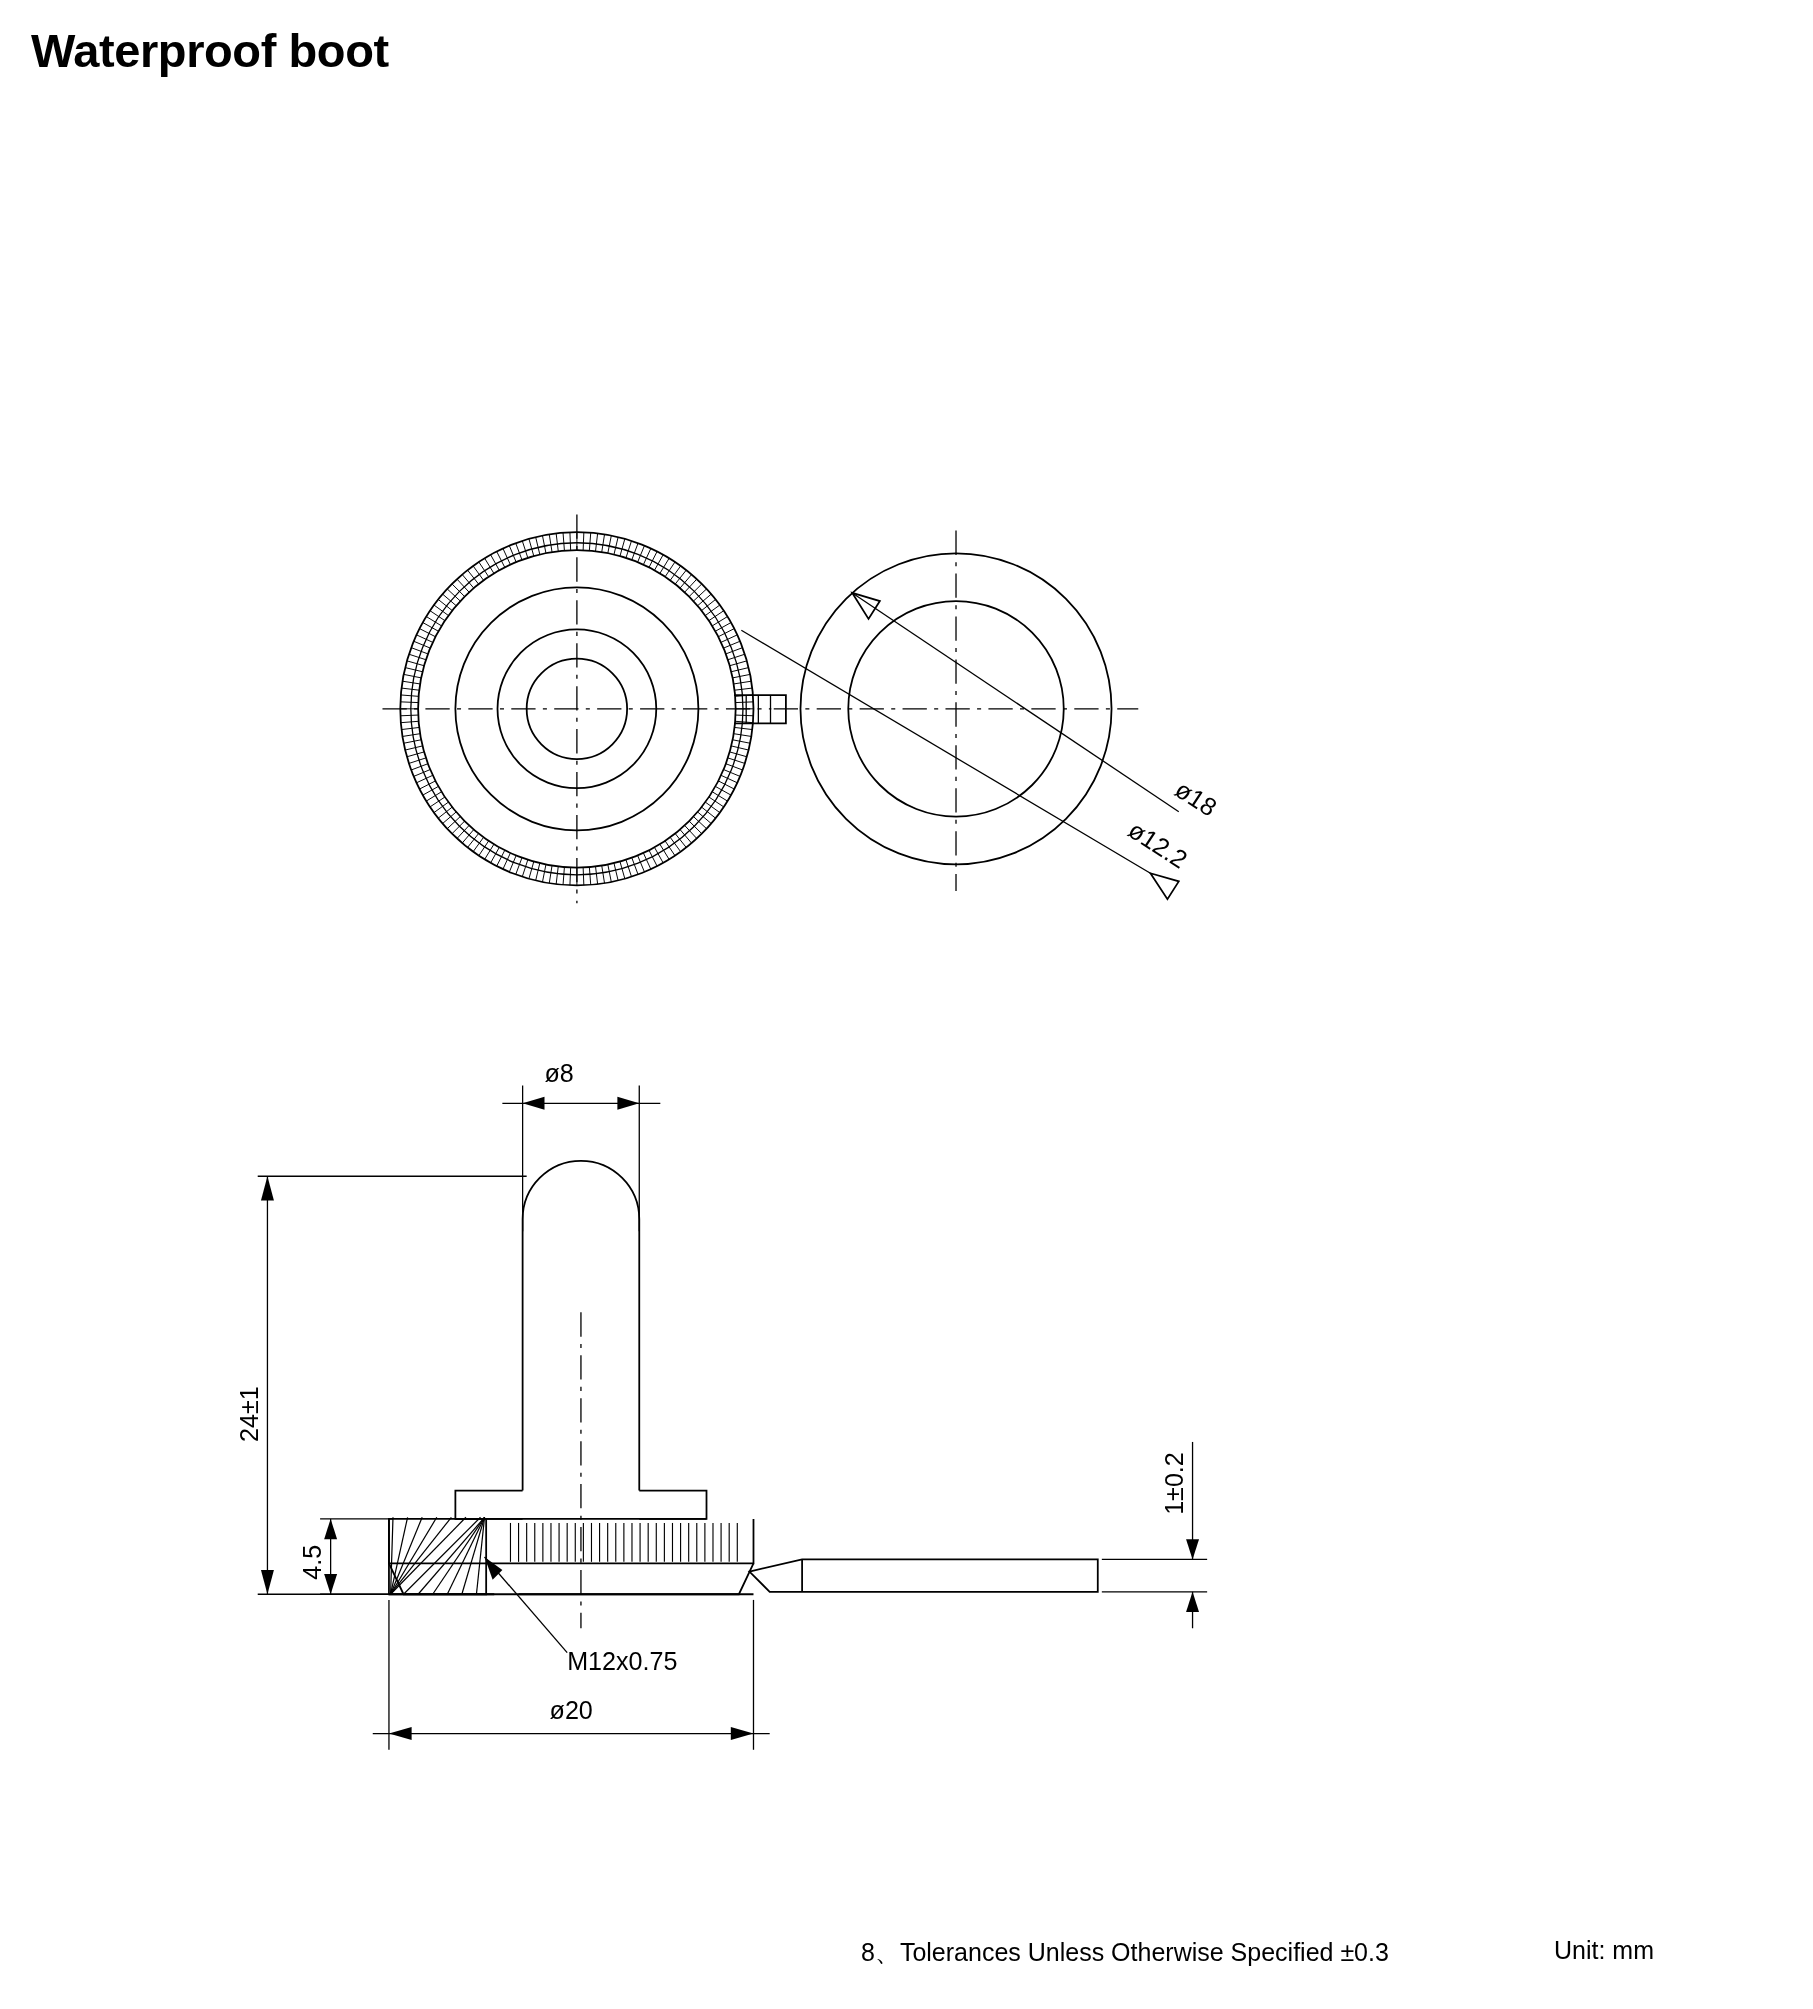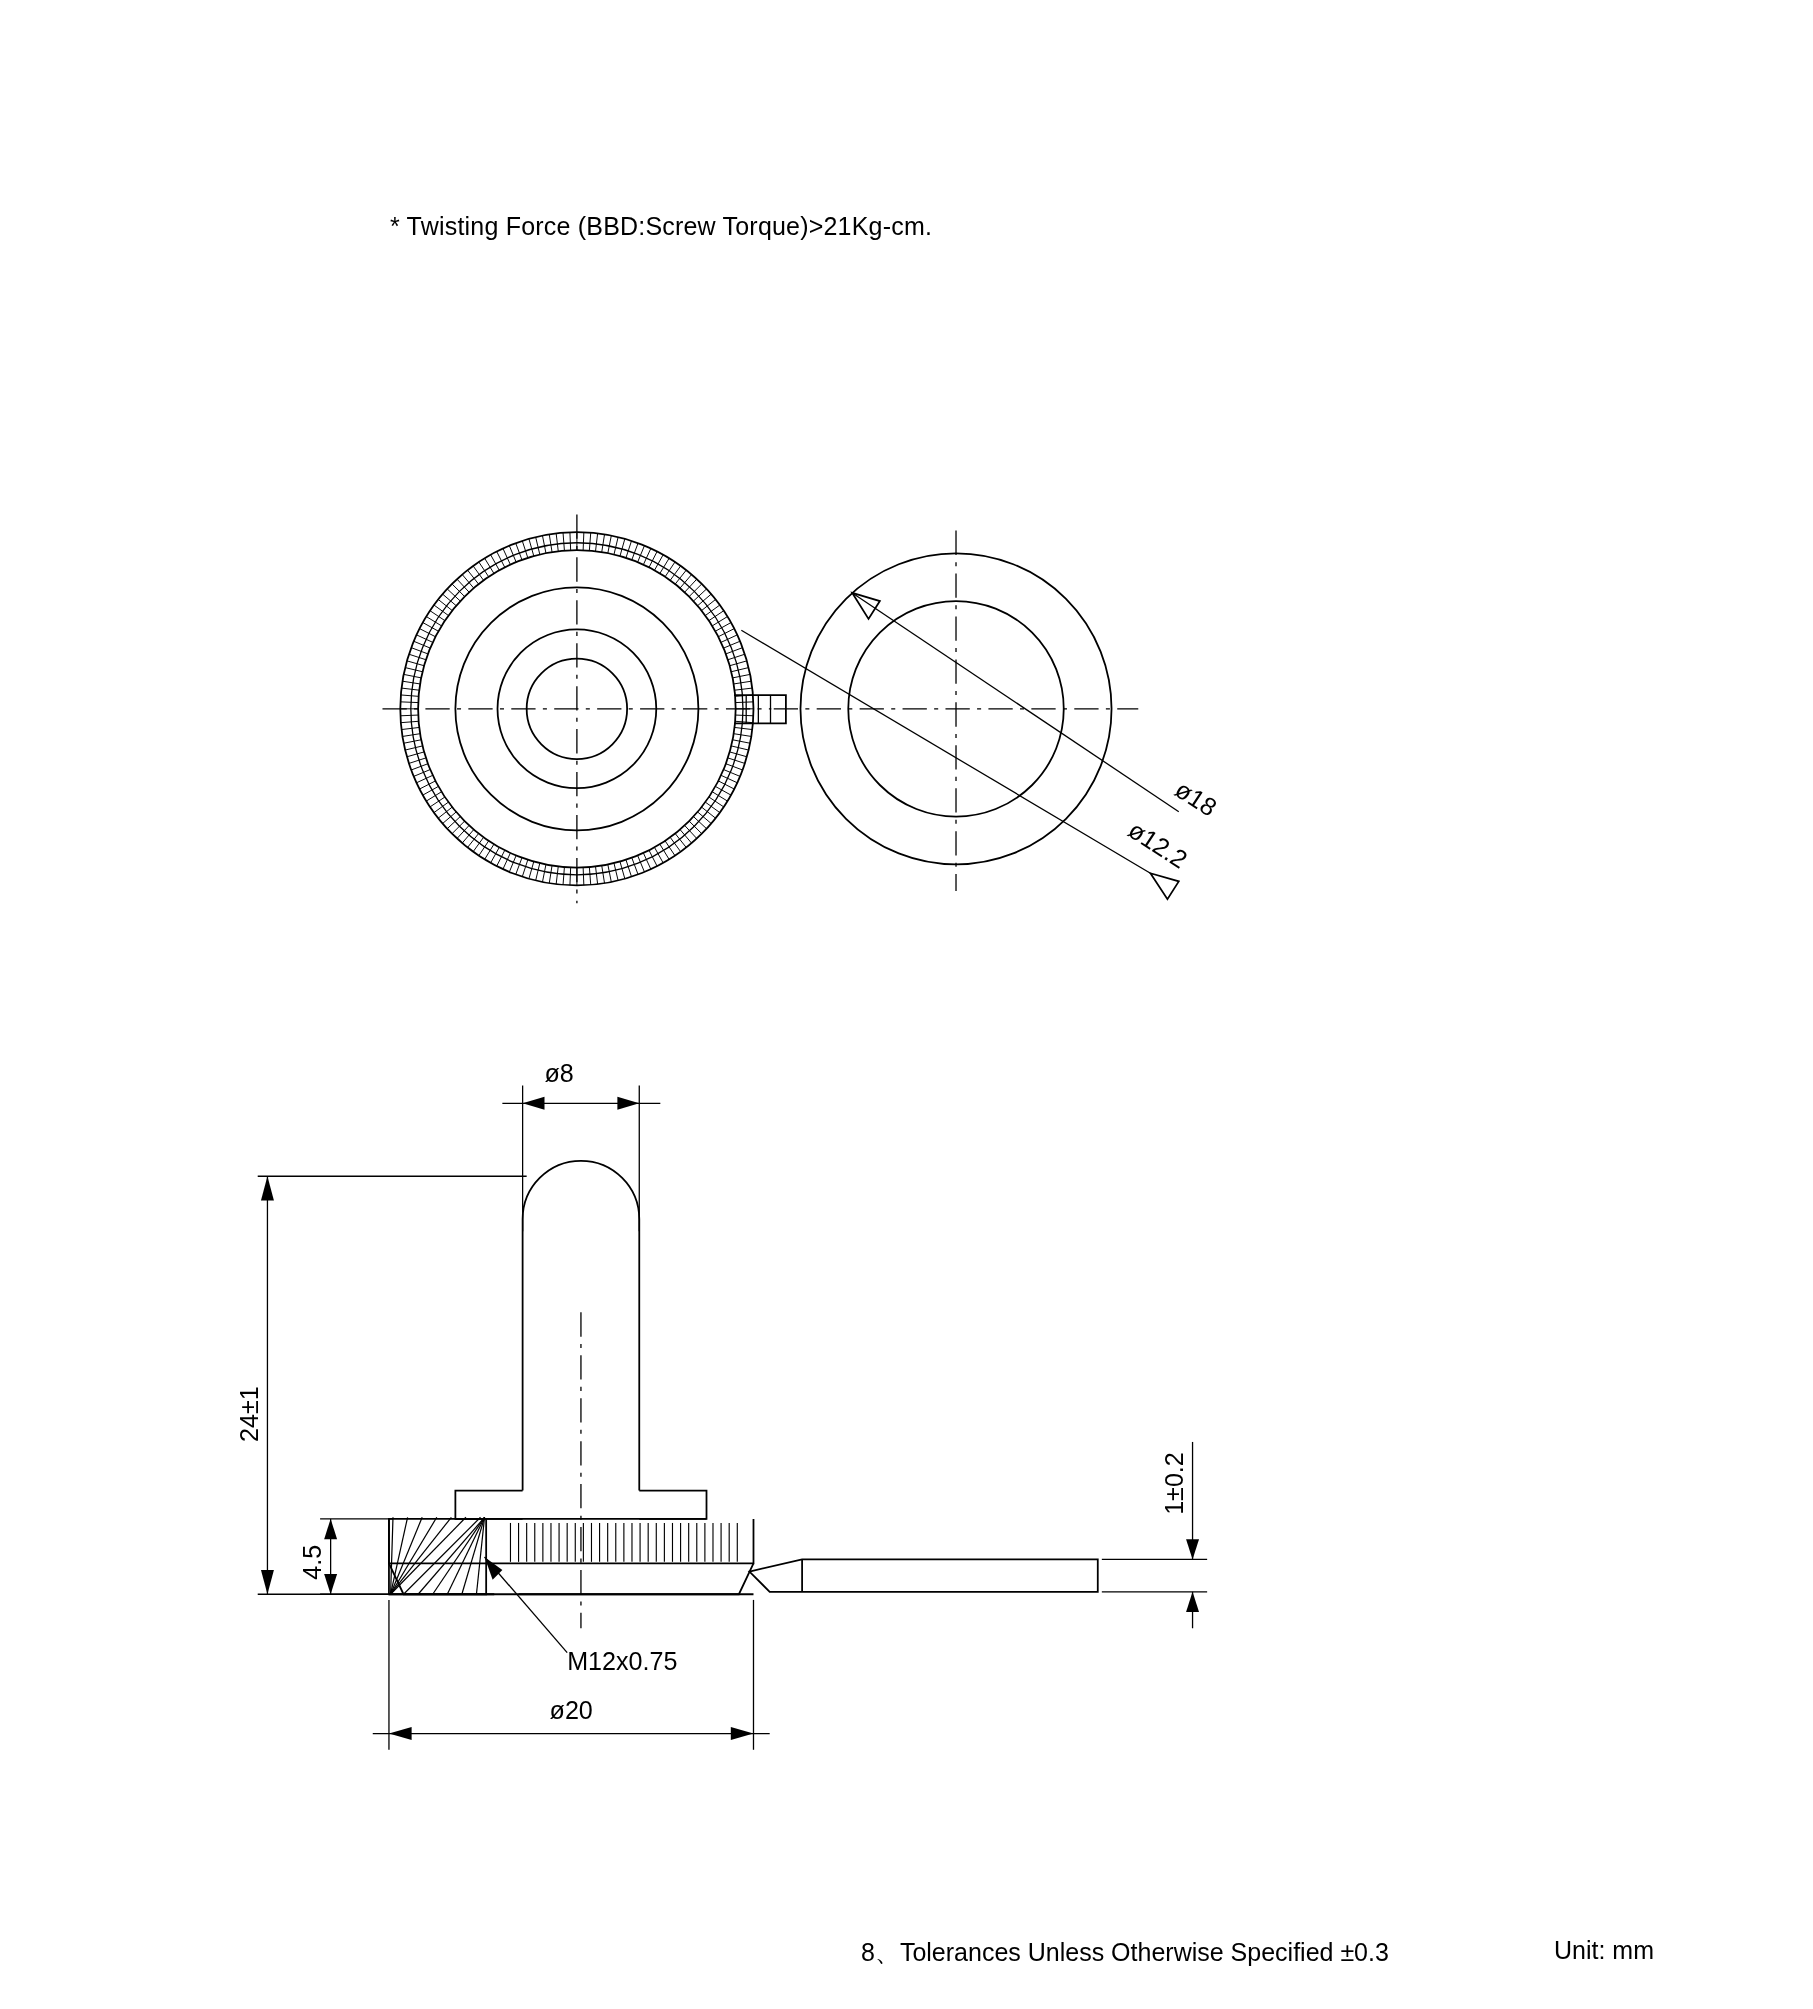--- a/index.html
+++ b/index.html
@@ -70,22 +70,22 @@
     font-family: "Liberation Sans", sans-serif;
     font-size: 31px;
     fill: #000;
   }
 </style>
 </head>
 <body>
 
 <div id="sheet">
 
-
-  <div class="note-line note1">* Twisting Force (BBD:Screw Torque)&gt;21Kg-cm.</div>
+  <div class="title">Waterproof boot</div>
+
 
   <svg class="draw" viewBox="0 0 2239 2480">
 
     <g>
 
       <circle class="ln" cx="712" cy="875" r="218"></circle>
       <circle class="ln-thin" cx="712" cy="875" r="205"></circle>
       <circle class="ln" cx="712" cy="875" r="196"></circle>
 
       <g class="ln-thin" stroke-width="1.3">

